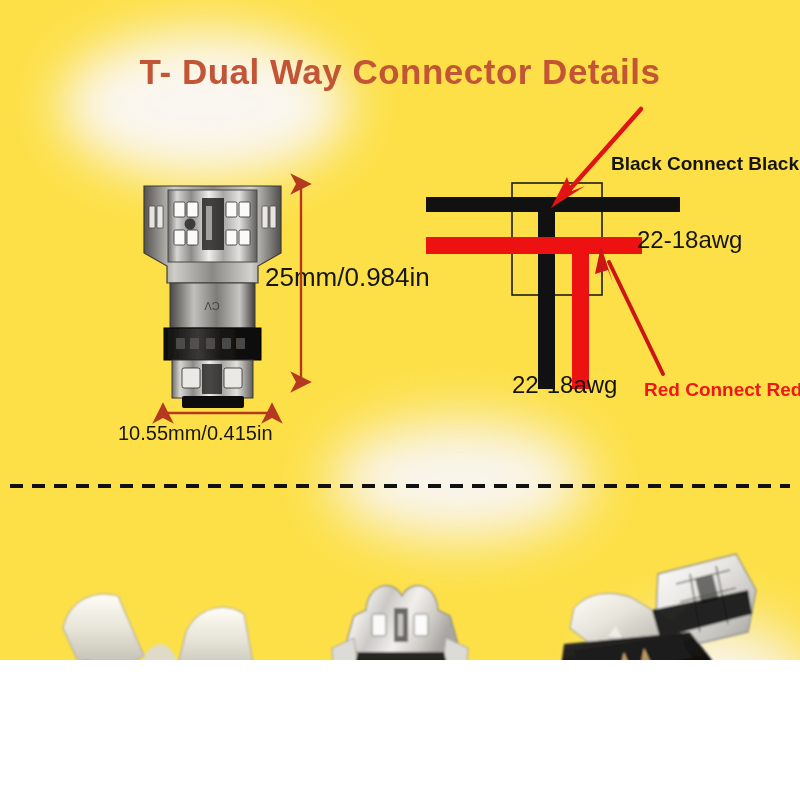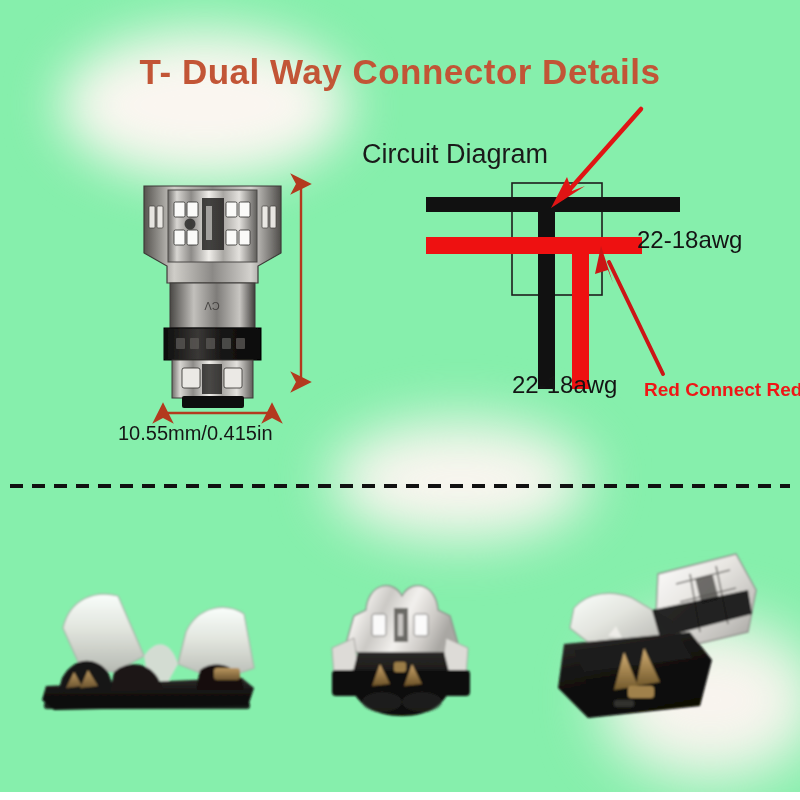--- a/index.html
+++ b/index.html
@@ -4,23 +4,23 @@
 <title>T- Dual Way Connector Details</title>
 <style>
   html, body {
     margin: 0;
     padding: 0;
     background: #ffffff;
   }
   #page {
     position: relative;
     width: 800px;
-    height: 792px;
+    height: 660px;
     overflow: hidden;
-    background: #86efac;
+    background: #fde047;
     font-family: "Liberation Sans", sans-serif;
     -webkit-font-smoothing: antialiased;
   }
 
   
   .blotch {
     position: absolute;
     border-radius: 50%;
     pointer-events: none;
   }
@@ -236,25 +236,26 @@
       <rect x="92" y="8" width="90" height="112" fill="none" stroke="#1d1d1d" stroke-width="1.6"></rect>
 
       <rect x="6" y="22" width="254" height="15" fill="#111111"></rect>
       <rect x="118" y="22" width="17" height="192" fill="#111111"></rect>
 
       <rect x="6" y="62" width="216" height="17" fill="#ee1111"></rect>
       <rect x="152" y="62" width="17" height="152" fill="#ee1111"></rect>
     </svg>
   </div>
 
-  <div class="circuit-label">Circuit Diagram</div>
+  <div class="lbl-black-connect">Black Connect Black</div>
   <div class="lbl-awg-top">22-18awg</div>
   <div class="lbl-awg-bottom">22-18awg</div>
   <div class="lbl-red-connect">Red Connect Red</div>
 
+  <div class="dim-height">25mm/0.984in</div>
   <div class="dim-width">10.55mm/0.415in</div>
 
   <svg class="overlay" viewBox="0 0 800 800" xmlns="http://www.w3.org/2000/svg">
     <defs>
       <marker id="dimArrow" markerWidth="9" markerHeight="9" refX="4.5" refY="4.5" orient="auto">
         <path d="M4.5,0 L9,9 L4.5,6.6 L0,9 Z" fill="#b33a1e"></path>
       </marker>
       <marker id="dimArrowRev" markerWidth="9" markerHeight="9" refX="4.5" refY="4.5" orient="auto">
         <path d="M4.5,0 L9,9 L4.5,6.6 L0,9 Z" fill="#b33a1e"></path>
       </marker>

